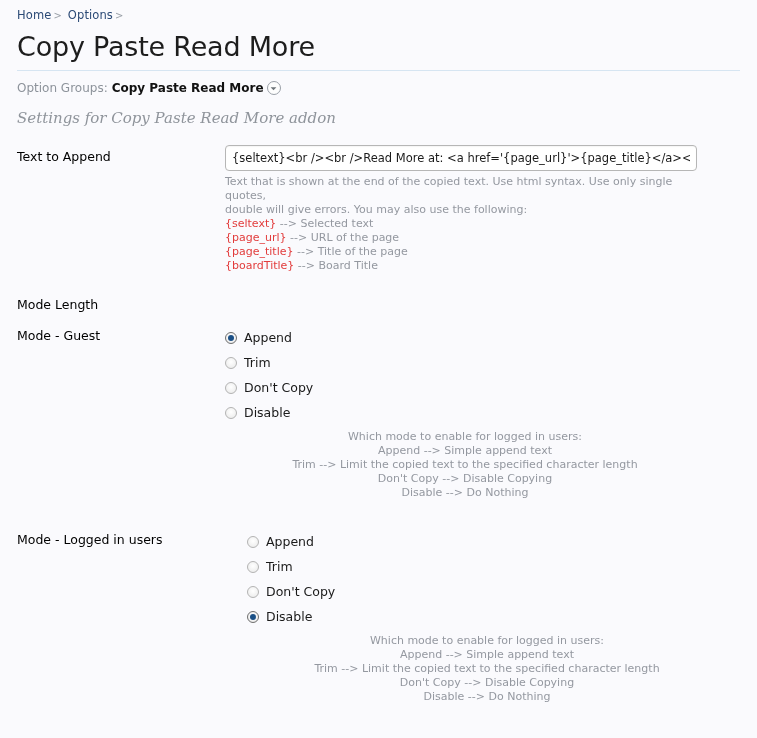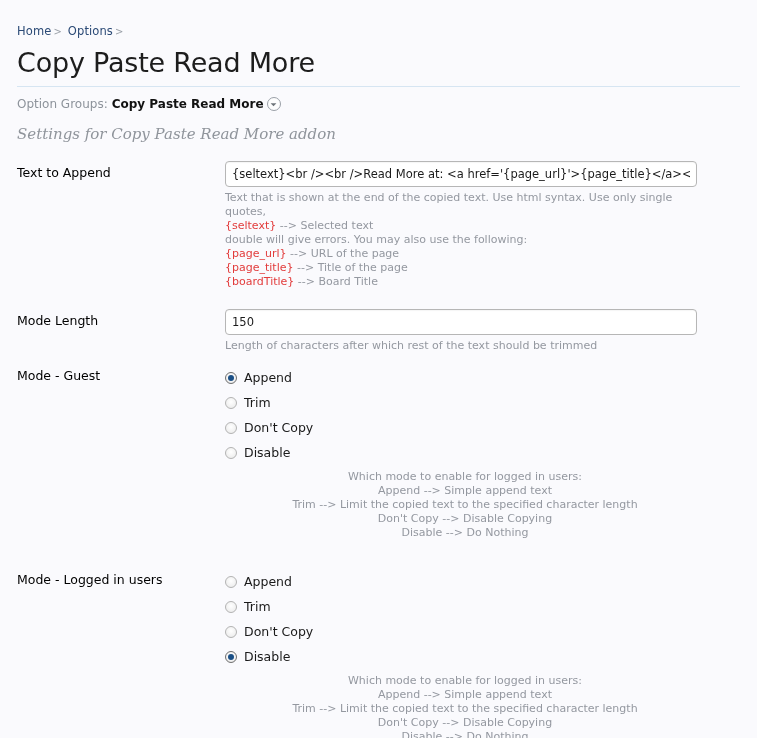--- a/index.html
+++ b/index.html
@@ -13,21 +13,21 @@
     background: #fafafd;
     font-family: "DejaVu Sans", "Liberation Sans", sans-serif;
     font-size: 12px;
     color: #333333;
     overflow: hidden;
   }
   .page {
     position: relative;
     width: 757px;
     height: 738px;
-    padding: 16px 17px;
+    padding: 0 17px;
   }
 
   
   .breadcrumb {
     padding-top: 8px;
     font-size: 11.5px;
     line-height: 14px;
     letter-spacing: .1px;
     white-space: nowrap;
   }
@@ -182,21 +182,21 @@
     color: #1a1a1a;
     line-height: 16px;
   }
 
   .mode-block { padding-top: 2px; text-align: center; }
   .mode-hint { margin-top: 5px; }
 
   
   .row.gap-a { margin-top: 20px; }
   .row.gap-b { margin-top: 11px; }
-  .row.gap-c { margin-top: 28px; }
+  .row.gap-c { margin-top: 28px; gap: 22px; }
 </style>
 </head>
 <body>
 
 <div class="page">
 
   <div class="breadcrumb">
     <a href="#">Home</a><span class="sep">&gt;</span><a href="#">Options</a><span class="sep">&gt;</span>
   </div>
 
@@ -217,35 +217,31 @@
   <div class="subtitle">Settings for Copy Paste Read More addon</div>
 
   <div class="form">
 
     <div class="row">
       <div class="label">Text to Append</div>
       <div class="field">
         <input class="text" type="text" value="{seltext}&lt;br /&gt;&lt;br /&gt;Read More at: &lt;a href='{page_url}'&gt;{page_title}&lt;/a&gt;&lt;br /&gt;Copyright" style="">
         <div class="hint">
           <div>Text that is shown at the end of the copied text. Use html syntax. Use only single quotes,</div>
+          <div>double will give errors. You may also use the following:</div>
           <div><span class="tok">{seltext}</span> <span>--&gt; Selected text</span></div>
-          <div>double will give errors. You may also use the following:</div>
           <div><span class="tok">{page_url}</span> <span>--&gt; URL of the page</span></div>
           <div><span class="tok">{page_title}</span> <span>--&gt; Title of the page</span></div>
           <div><span class="tok">{boardTitle}</span> <span>--&gt; Board Title</span></div>
         </div>
       </div>
     </div>
 
     <div class="row gap-a">
       <div class="label">Mode Length</div>
-      <div class="field">
-        <input class="text" type="text" value="150" style="">
-        <div class="hint">Length of characters after which rest of the text should be trimmed</div>
-      </div>
     </div>
 
     <div class="row gap-b">
       <div class="label">Mode - Guest</div>
       <div class="field mode-block">
         <div class="radio-list">
           <div class="radio-item">
             <span class="radio checked"></span>
             <span class="radio-label">Append</span>
           </div>

